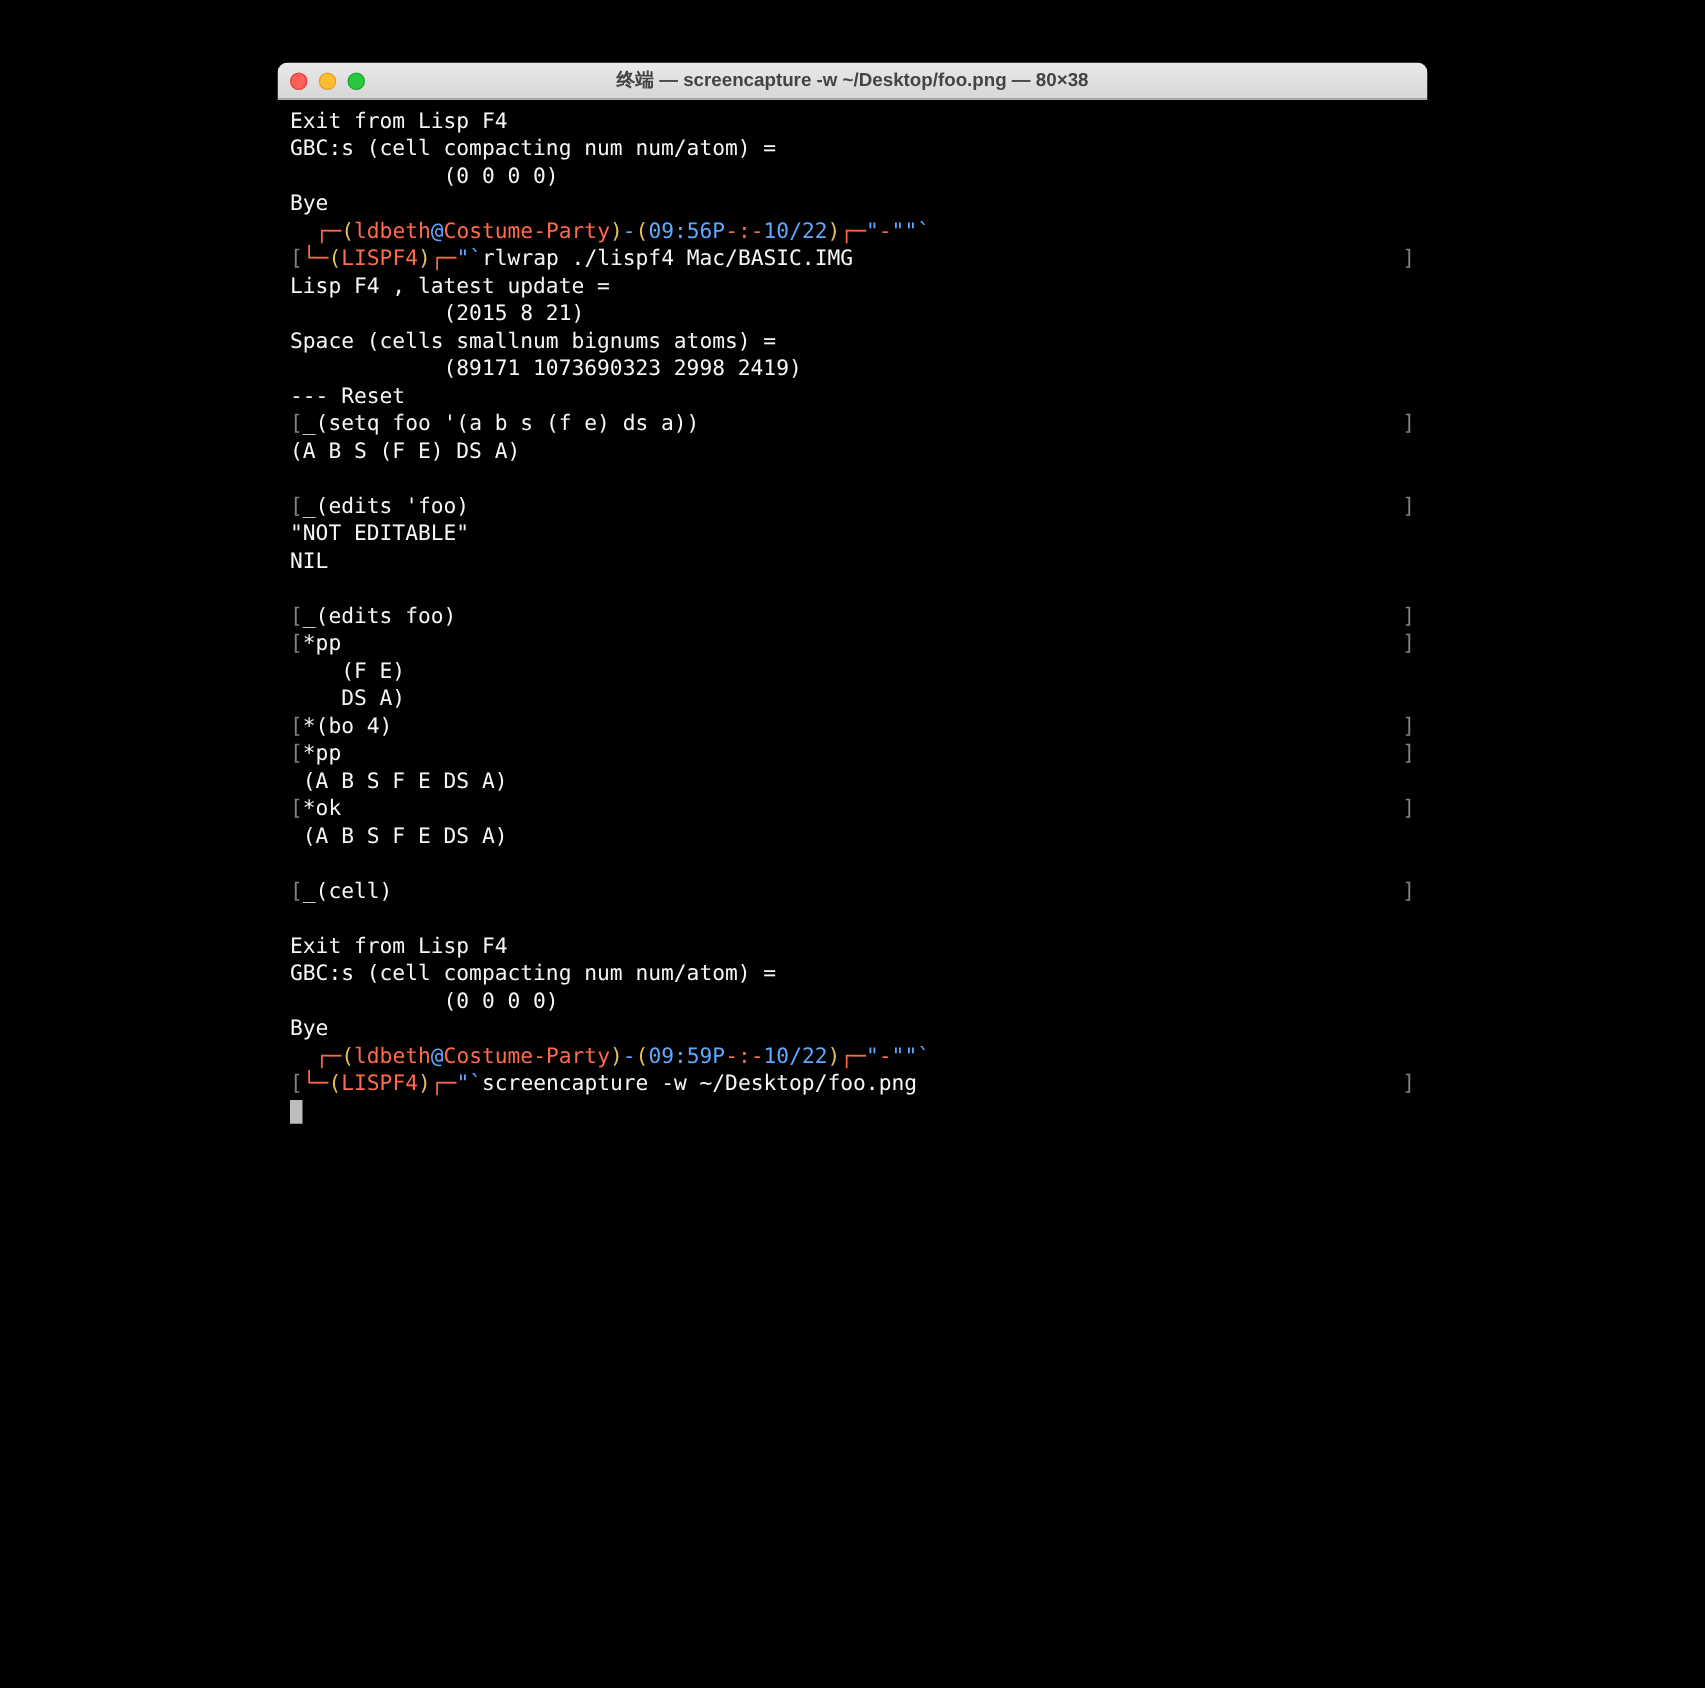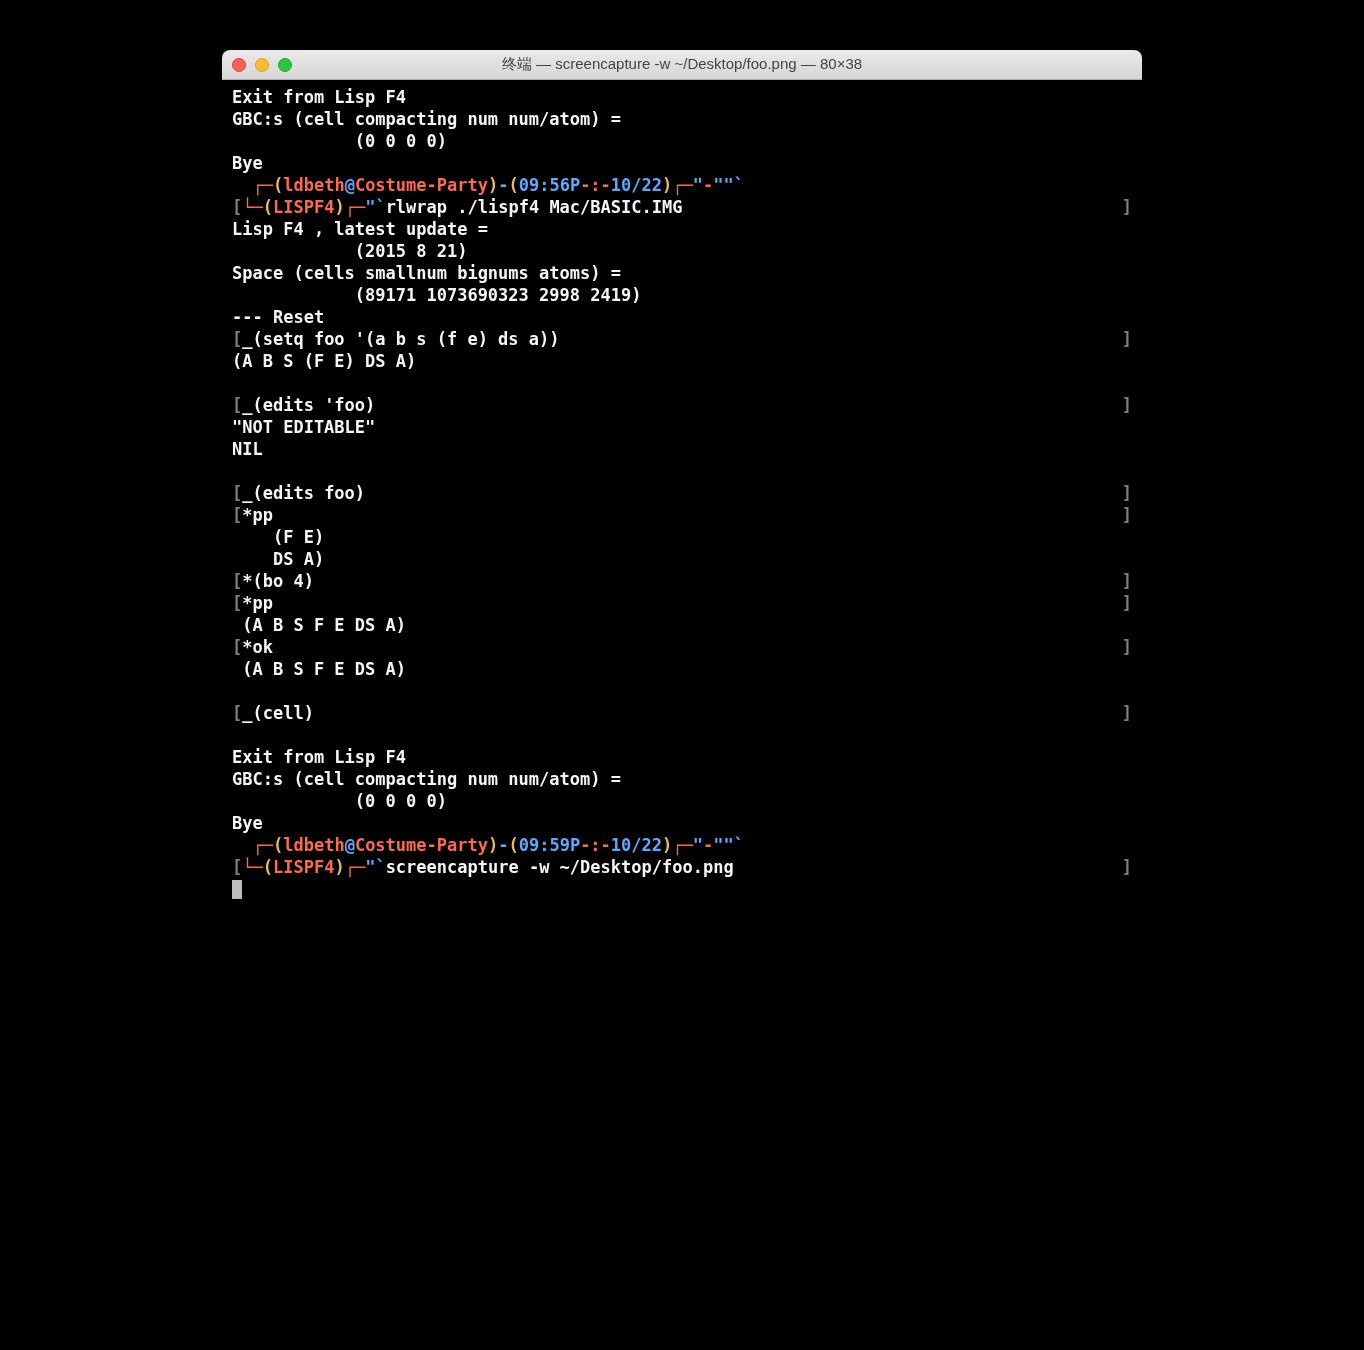--- a/index.html
+++ b/index.html
@@ -41,29 +41,29 @@
     .light.min      { background: #ffbd2e; border: 0.5px solid #dfa023; }
     .light.max      { background: #28c940; border: 0.5px solid #1fa531; }
     .title {
       position: absolute;
       left: 0; right: 0;
       text-align: center;
       font-family: -apple-system, "Helvetica Neue", Arial, sans-serif;
       font-size: 15px;
       color: #444;
       pointer-events: none;
-      font-weight: 400;
+      font-weight: 700;
     }
     .terminal-body {
       background: #000;
       padding: 6px 10px 24px 10px;
       font-size: 17px;
       line-height: 22px;
       color: #fff;
-      font-weight: 700;
+      font-weight: 400;
       font-family: "Menlo","Monaco","Consolas",monospace;
       min-height: 890px;
     }
     .line { white-space: pre; }
     .gray   { color: #7f7f7f; }
     .orange { color: #ff6b4a; }
     .yellow { color: #e7bf5a; }
     .blue   { color: #5fa8ff; }
     .white  { color: #f5f5f5; }
     .cursor {

